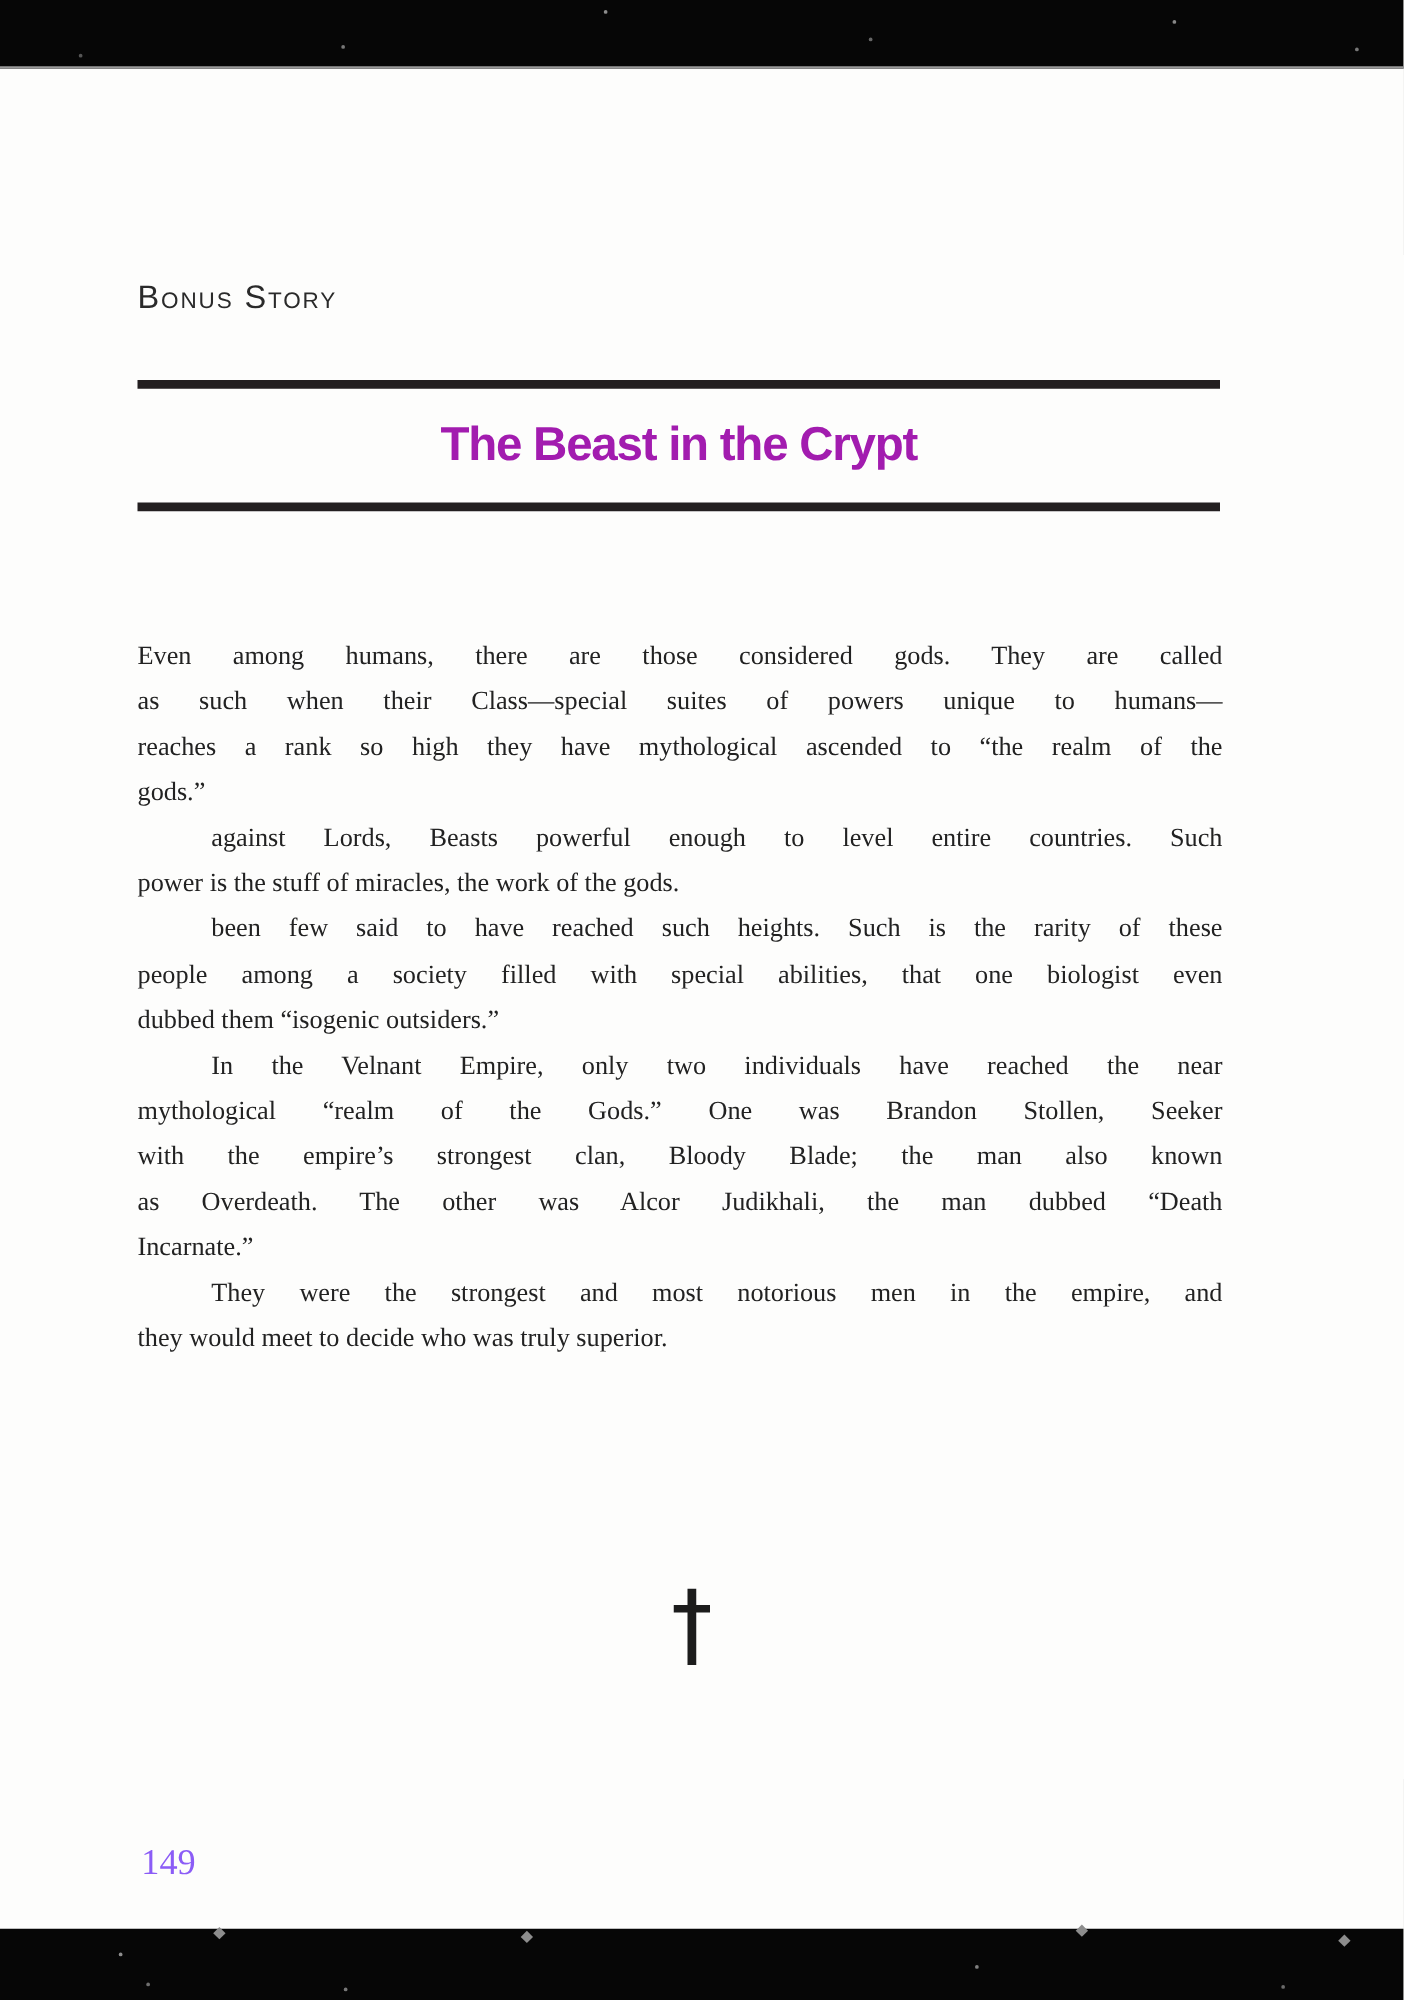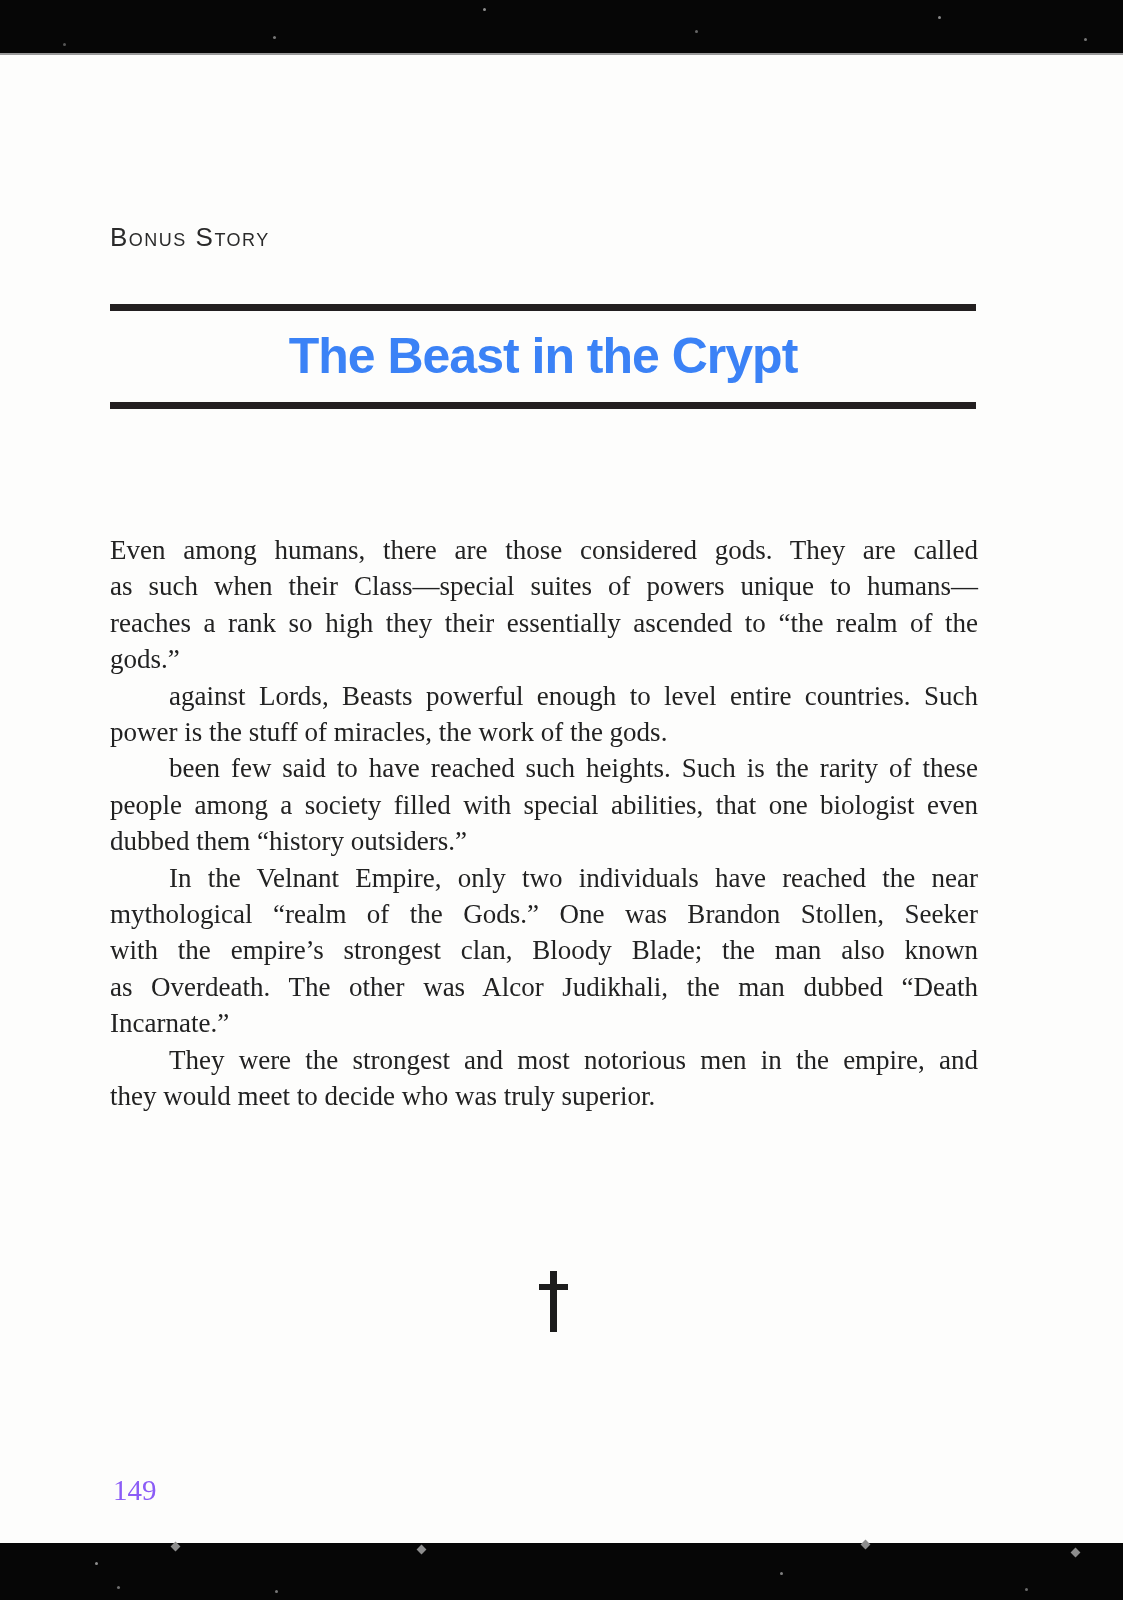--- a/index.html
+++ b/index.html
@@ -38,32 +38,32 @@
     font-size: 26px; letter-spacing: 1.5px; color: #2a2a2a;
   }
 
   
   .title-block { position: absolute; left: 110px; top: 304px; width: 866px; }
   .rule { height: 7px; background: var(--rule, #231f20); }
   .title {
     margin: 0;
     font-family: "Liberation Sans", sans-serif;
     font-weight: bold;
-    font-size: 50px;
+    font-size: 38px;
     line-height: 91px;
     letter-spacing: -1px;
     text-align: center;
-    color: #3b82f6;
+    color: #a21caf;
     white-space: nowrap;
   }
 
   
   .body-text {
-    position: absolute; left: 110px; top: 532px; width: 868px;
-    font-size: 27px; line-height: 36.4px;
+    position: absolute; left: 110px; top: 506px; width: 868px;
+    font-size: 21px; line-height: 36.4px;
   }
   .line { text-align: justify; text-align-last: justify; }
   .line.last { text-align-last: left; }
   .para.indent .line:first-child { text-indent: 59px; }
 
   
   .divider {
     position: absolute; left: 550px; top: 1271px;
     width: 7px; height: 61px; background: #1c1c1c;
   }
@@ -89,31 +89,31 @@
   <div class="title-block">
     <div class="rule"></div>
     <h1 class="title">The Beast in the Crypt</h1>
     <div class="rule"></div>
   </div>
 
   <div class="body-text">
       <div class="para">
         <div class="line">Even among humans, there are those considered gods. They are called</div>
         <div class="line">as such when their Class—special suites of powers unique to humans—</div>
-        <div class="line">reaches a rank so high they their essentially ascended to “the realm of the</div>
+        <div class="line">reaches a rank so high they have mythological ascended to “the realm of the</div>
         <div class="line last">gods.”</div>
       </div>
       <div class="para indent">
         <div class="line">against Lords, Beasts powerful enough to level entire countries. Such</div>
         <div class="line last">power is the stuff of miracles, the work of the gods.</div>
       </div>
       <div class="para indent">
         <div class="line">been few said to have reached such heights. Such is the rarity of these</div>
         <div class="line">people among a society filled with special abilities, that one biologist even</div>
-        <div class="line last">dubbed them “history outsiders.”</div>
+        <div class="line last">dubbed them “isogenic outsiders.”</div>
       </div>
       <div class="para indent">
         <div class="line">In the Velnant Empire, only two individuals have reached the near</div>
         <div class="line">mythological “realm of the Gods.” One was Brandon Stollen, Seeker</div>
         <div class="line">with the empire’s strongest clan, Bloody Blade; the man also known</div>
         <div class="line">as Overdeath. The other was Alcor Judikhali, the man dubbed “Death</div>
         <div class="line last">Incarnate.”</div>
       </div>
       <div class="para indent">
         <div class="line">They were the strongest and most notorious men in the empire, and</div>

